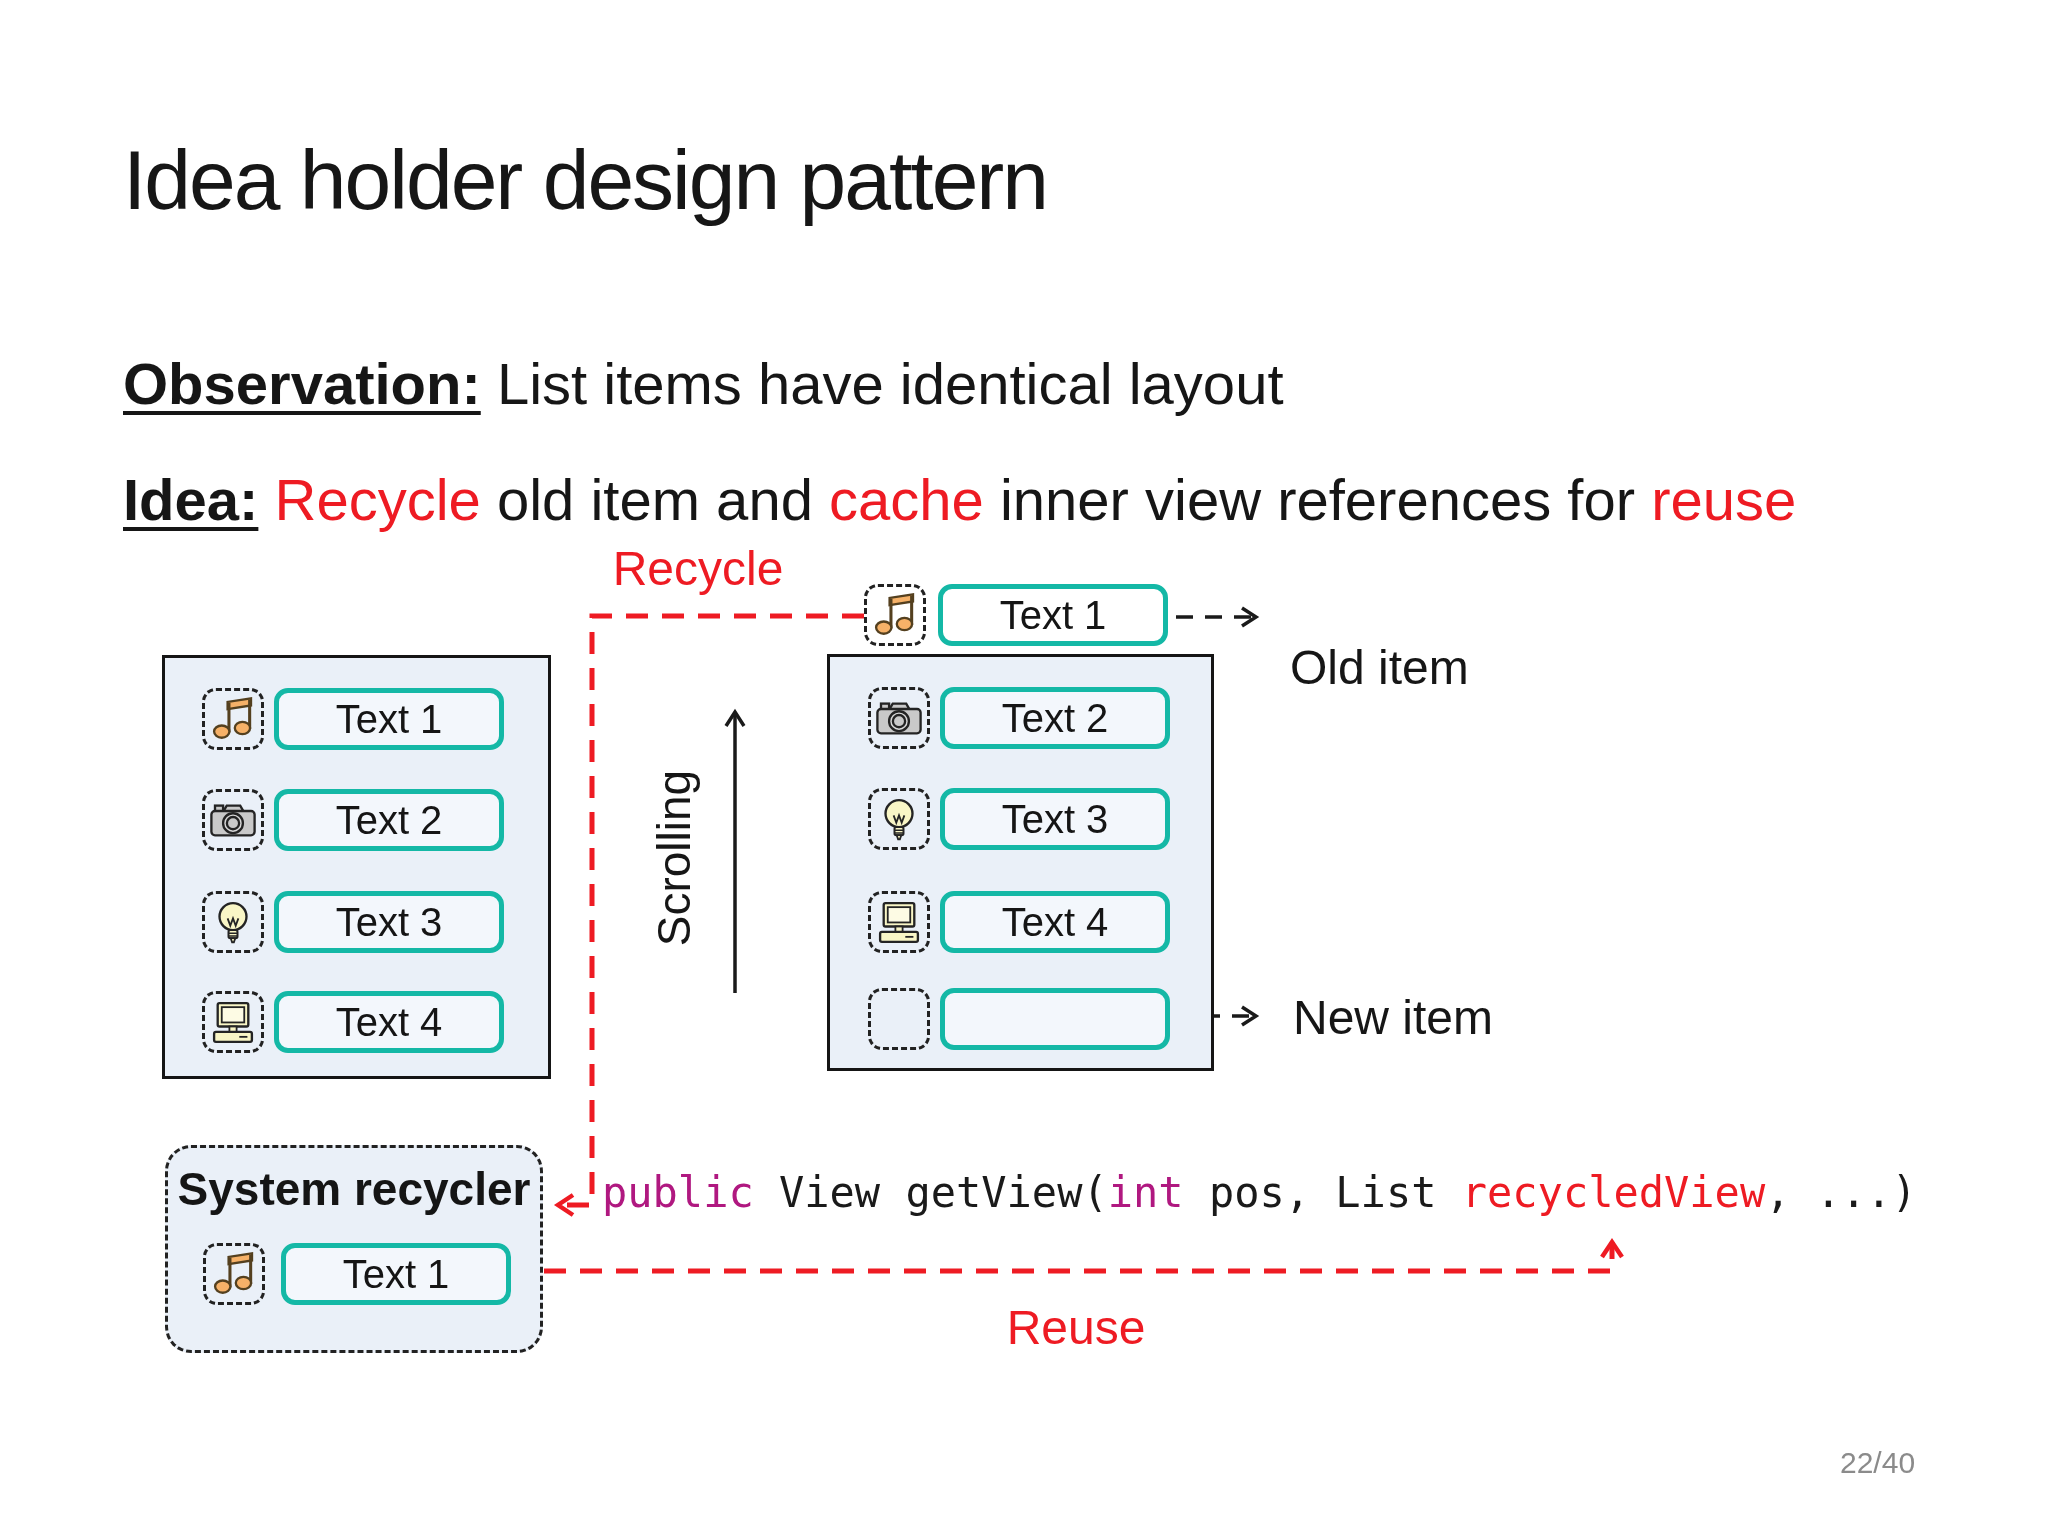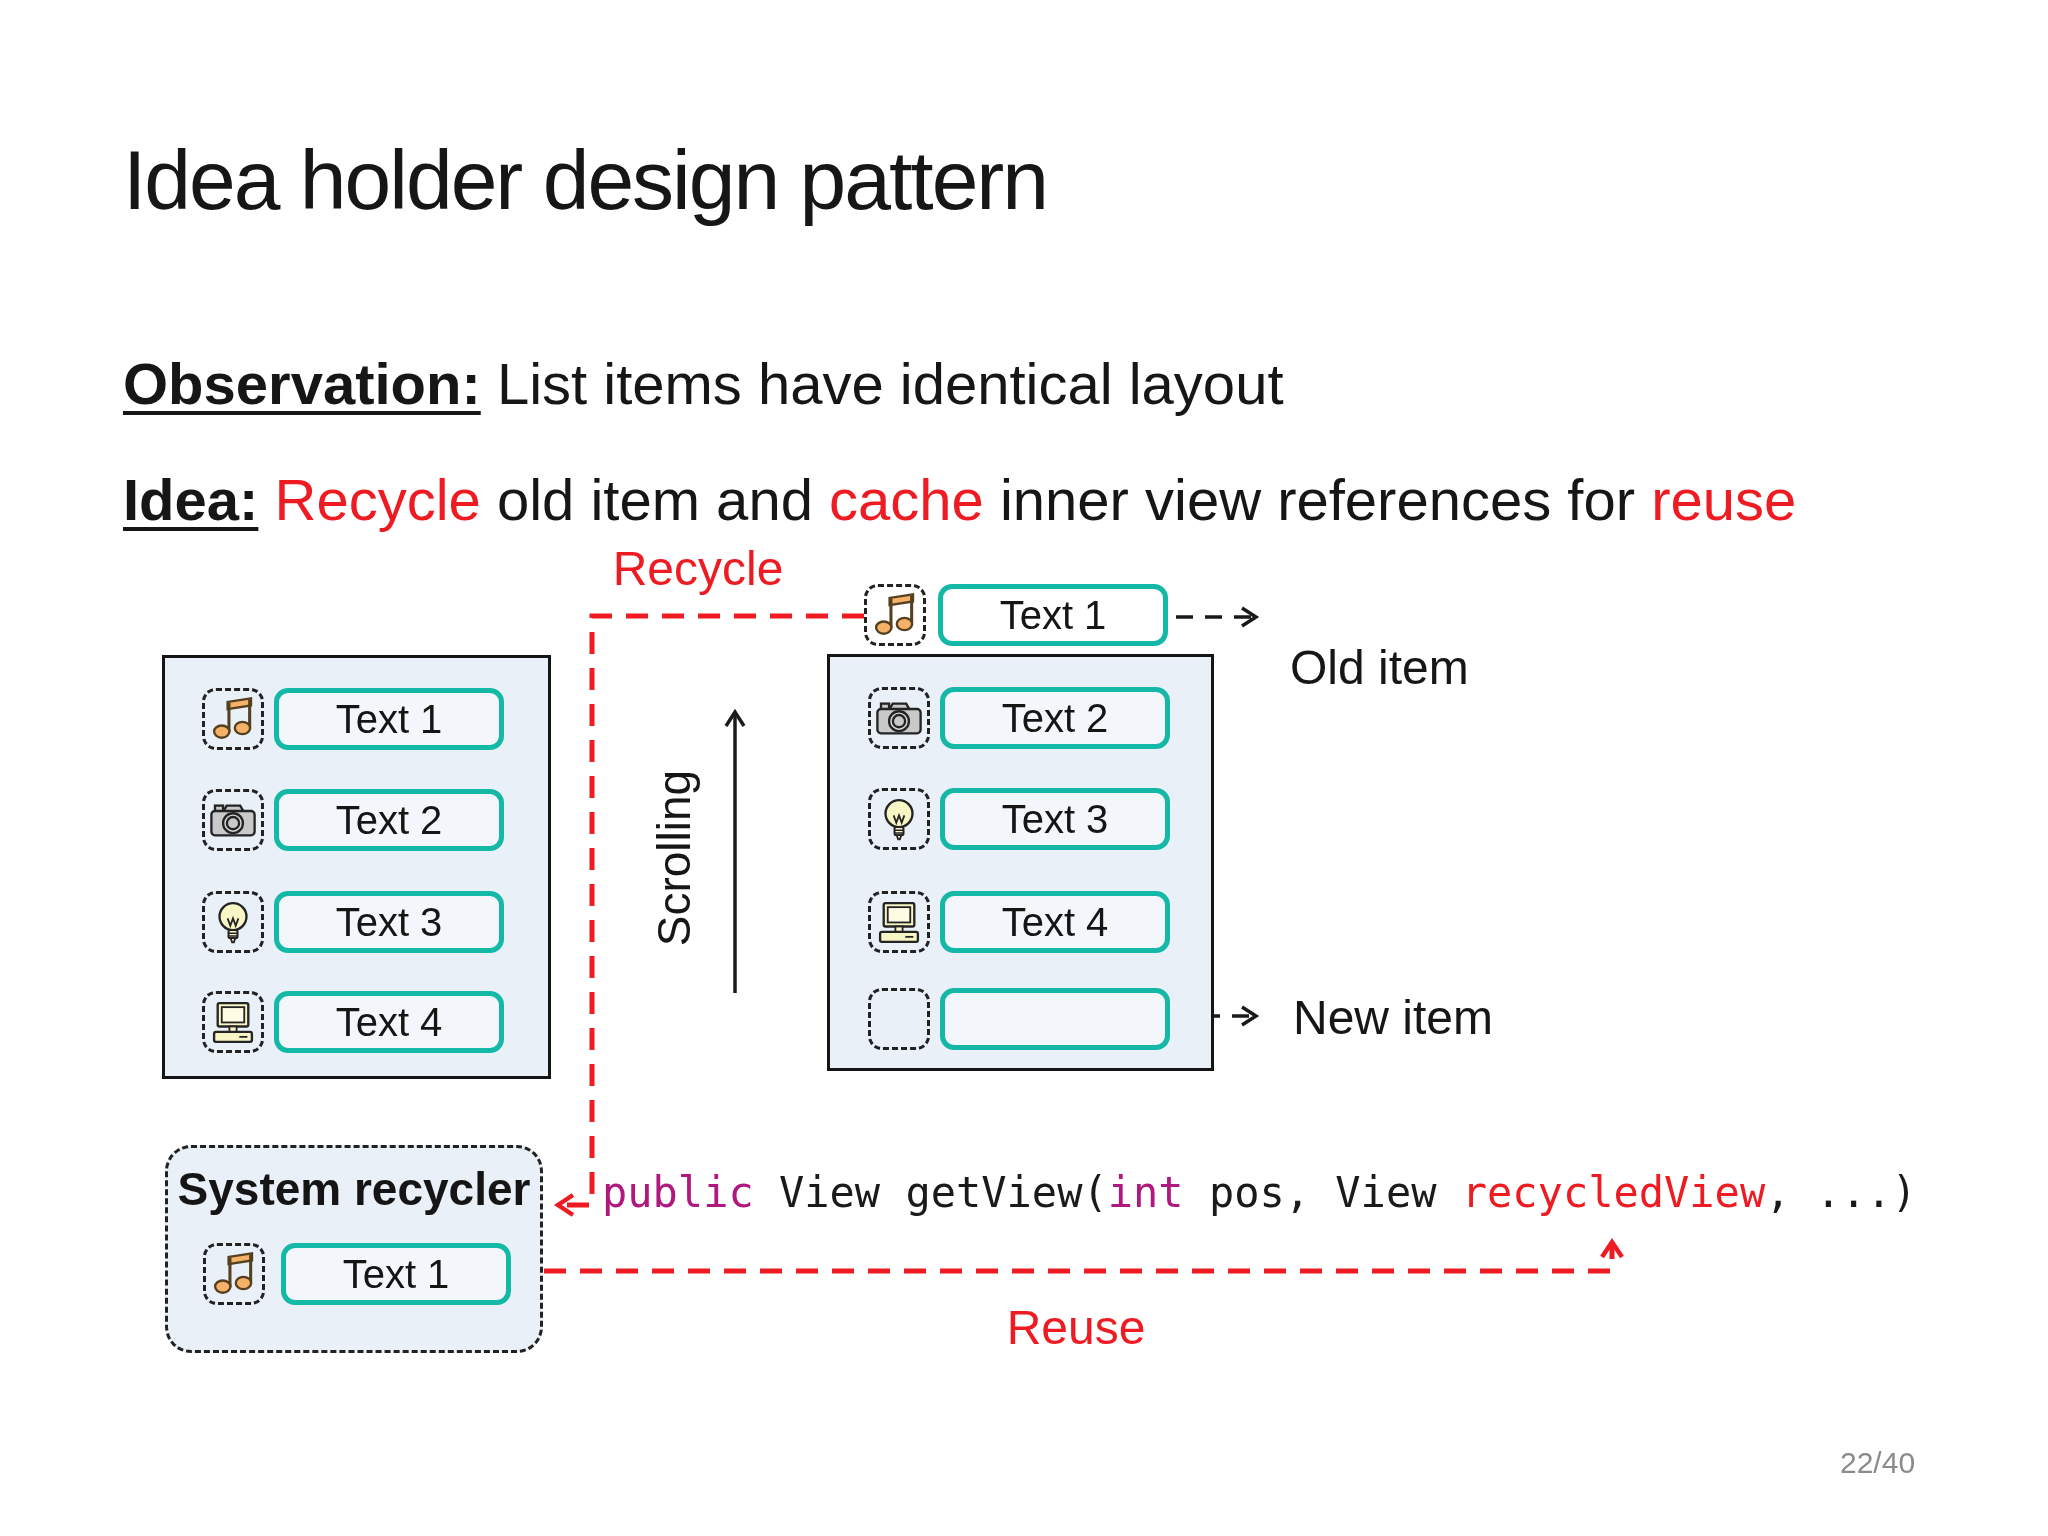--- a/index.html
+++ b/index.html
@@ -231,15 +231,15 @@
         <polygon class="f-orange s-brown sw" points="24,19 50,15 50,7 24,11"></polygon>
         <path class="nofill s-brown" stroke-width="3.4" d="M25.5 45 V12 M48.5 41 V8.5"></path>
         <ellipse class="f-orange s-brown sw" cx="17.5" cy="44" rx="8.5" ry="6.8"></ellipse>
         <ellipse class="f-orange s-brown sw" cx="40.5" cy="40" rx="8.5" ry="6.8"></ellipse>
       </svg>
     </div>
     <div class="tbox">Text 1</div>
   </div>
 </div>
 
-<div class="abs code-line"><span class="kw">public</span><span> View getView(</span><span class="kw">int</span><span> pos, View </span><span class="hl">recycledView</span><span>, ...)</span></div>
+<div class="abs code-line"><span class="kw">public</span><span> View getView(</span><span class="kw">int</span><span> pos, List </span><span class="hl">recycledView</span><span>, ...)</span></div>
 
 <div class="abs page-number">22/40</div>
 
 </body></html>

